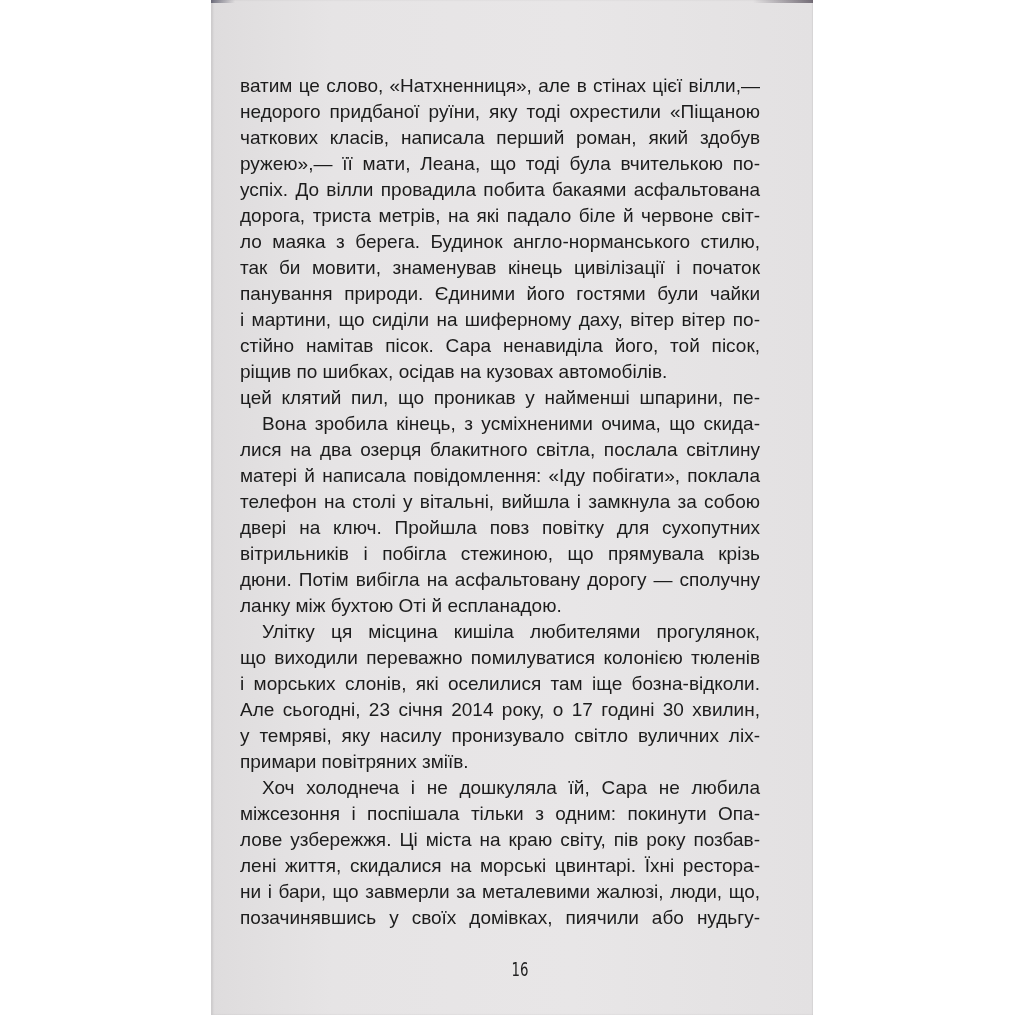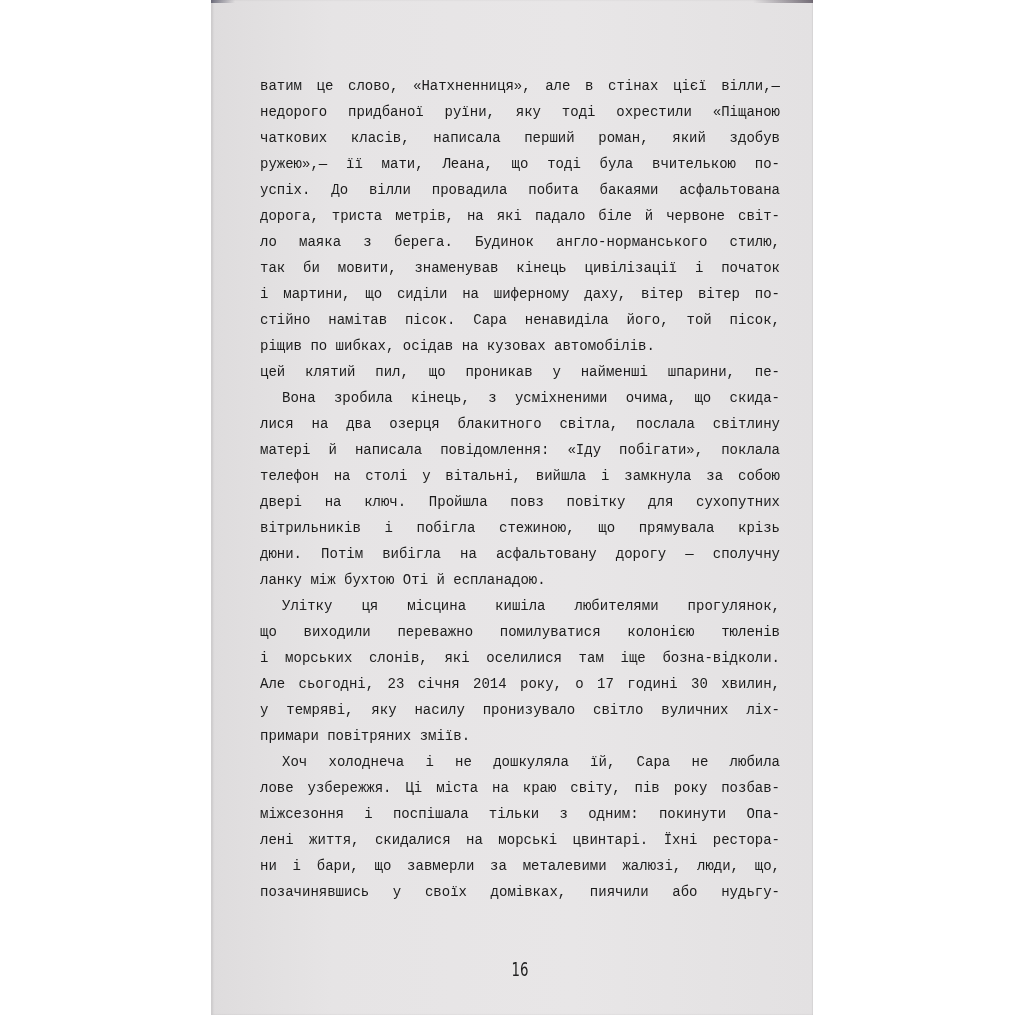--- a/index.html
+++ b/index.html
@@ -16,24 +16,24 @@
       background: linear-gradient(90deg, #dedcdd 0%, #e6e4e5 20%, #e8e6e7 60%, #e3e1e2 100%);
       box-shadow: inset 2px 0 2px rgba(0,0,0,0.08), inset -1px 0 1px rgba(0,0,0,0.06);
     }
     .page-top-shadow {
       position: absolute; left: 211px; top: 0; width: 602px; height: 3px;
       background: linear-gradient(90deg, #2a2a40 0%, transparent 4%, transparent 90%, #2a2030 100%);
       opacity: 0.6;
     }
     .text-block {
       position: absolute;
-      left: 260px; top: 73px;
+      left: 240px; top: 73px;
       width: 520px;
-      font-family: Liberation Mono, monospace;
-      font-size: 14px;
+      font-family: Liberation Sans, sans-serif;
+      font-size: 19px;
       line-height: 26px;
       color: #1c1c1c;
     }
     .line {
       display: block;
       text-align: justify;
       text-align-last: justify;
       white-space: nowrap;
       height: 26px;
       overflow: visible;
@@ -61,20 +61,21 @@
 
   <div>
     <span class="line">ватим це слово, «Натхненниця», але в стінах цієї вілли,—</span>
     <span class="line">недорого придбаної руїни, яку тоді охрестили «Піщаною</span>
     <span class="line">чаткових класів, написала перший роман, який здобув</span>
     <span class="line">ружею»,— її мати, Леана, що тоді була вчителькою по-</span>
     <span class="line">успіх. До вілли провадила побита бакаями асфальтована</span>
     <span class="line">дорога, триста метрів, на які падало біле й червоне світ-</span>
     <span class="line">ло маяка з берега. Будинок англо-норманського стилю,</span>
     <span class="line">так би мовити, знаменував кінець цивілізації і початок</span>
+    <span class="line">панування природи. Єдиними його гостями були чайки</span>
     <span class="line">і мартини, що сиділи на шиферному даху, вітер вітер по-</span>
     <span class="line">стійно намітав пісок. Сара ненавиділа його, той пісок,</span>
     <span class="line last">ріщив по шибках, осідав на кузовах автомобілів.</span>
     <span class="line">цей клятий пил, що проникав у найменші шпарини, пе-</span>
   </div>
 
   <div>
     <span class="line indent">Вона зробила кінець, з усміхненими очима, що скида-</span>
     <span class="line">лися на два озерця блакитного світла, послала світлину</span>
     <span class="line">матері й написала повідомлення: «Іду побігати», поклала</span>
@@ -89,21 +90,21 @@
     <span class="line indent">Улітку ця місцина кишіла любителями прогулянок,</span>
     <span class="line">що виходили переважно помилуватися колонією тюленів</span>
     <span class="line">і морських слонів, які оселилися там іще бозна-відколи.</span>
     <span class="line">Але сьогодні, 23 січня 2014 року, о 17 годині 30 хвилин,</span>
     <span class="line">у темряві, яку насилу пронизувало світло вуличних ліх-</span>
     <span class="line last">примари повітряних зміїв.</span>
   </div>
 
   <div>
     <span class="line indent">Хоч холоднеча і не дошкуляла їй, Сара не любила</span>
+    <span class="line">міжсезоння і поспішала тільки з одним: покинути Опа-</span>
     <span class="line">лове узбережжя. Ці міста на краю світу, пів року позбав-</span>
-    <span class="line">міжсезоння і поспішала тільки з одним: покинути Опа-</span>
     <span class="line">лені життя, скидалися на морські цвинтарі. Їхні рестора-</span>
     <span class="line">ни і бари, що завмерли за металевими жалюзі, люди, що,</span>
     <span class="line">позачинявшись у своїх домівках, пиячили або нудьгу-</span>
   </div>
 </div>
 
 <div class="page-number">16</div>
 
 </body></html>

